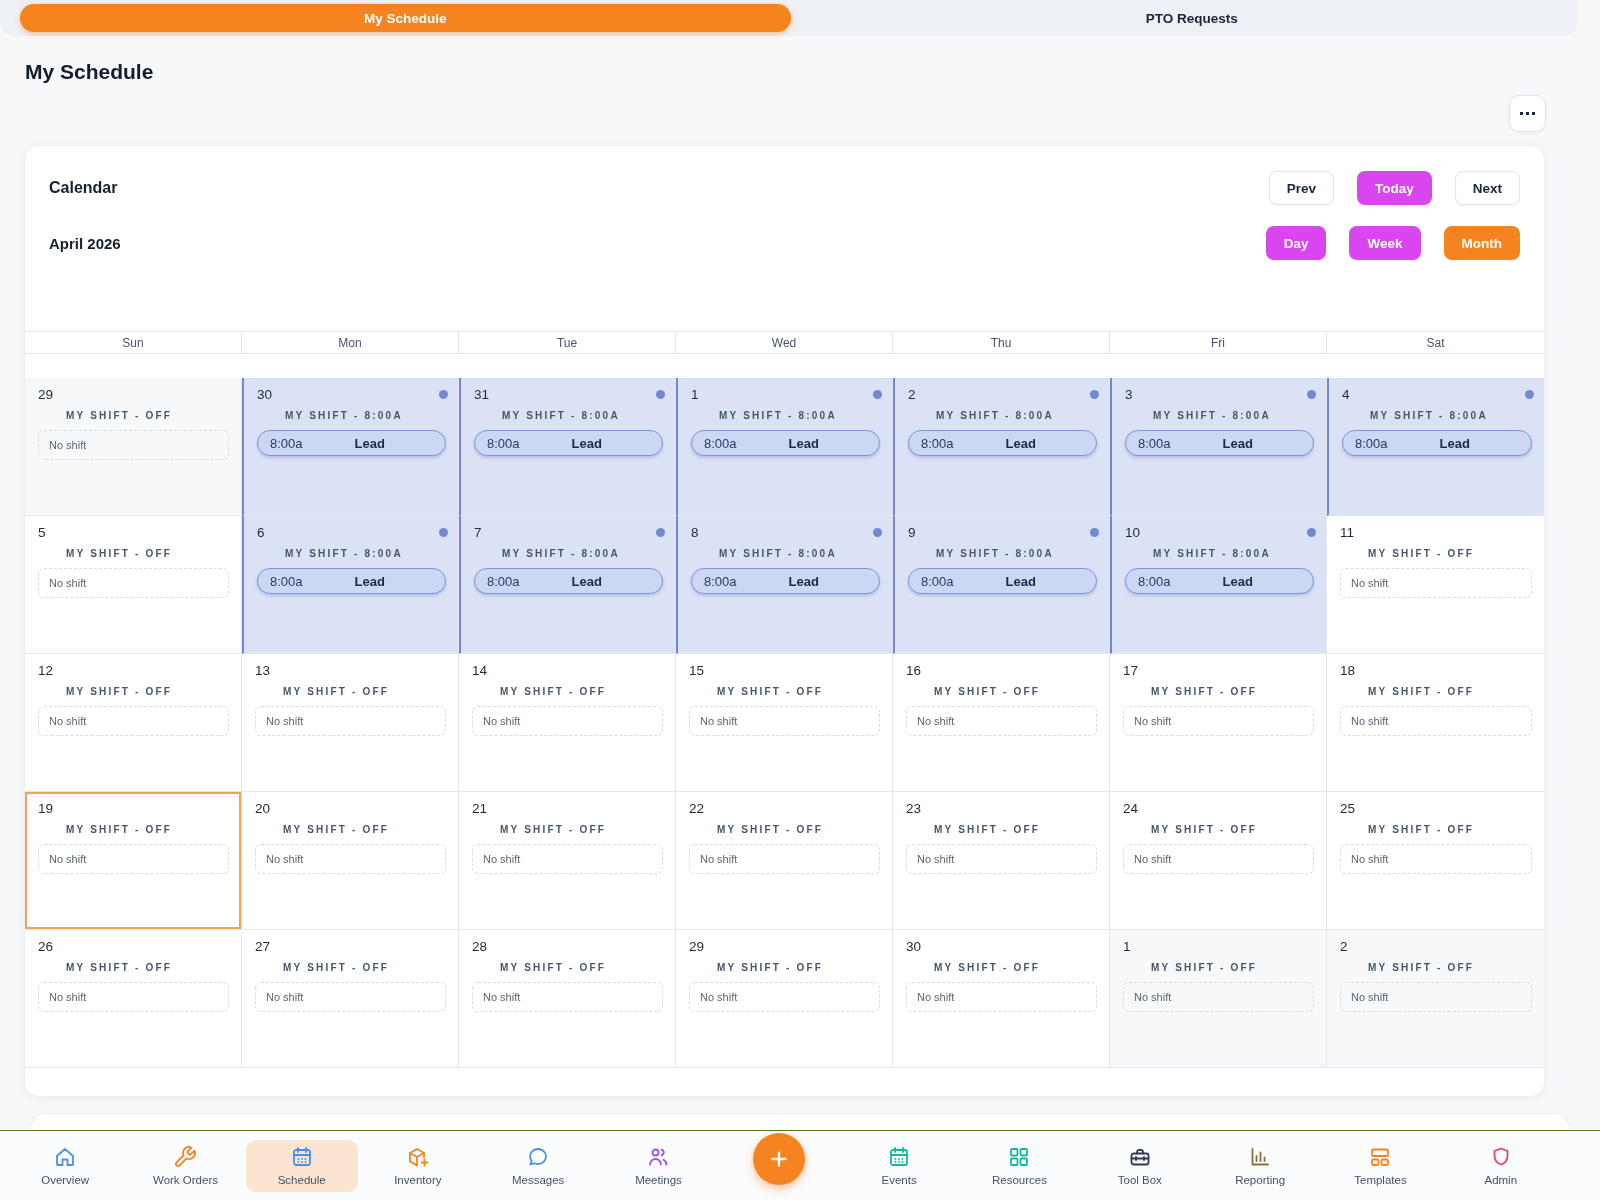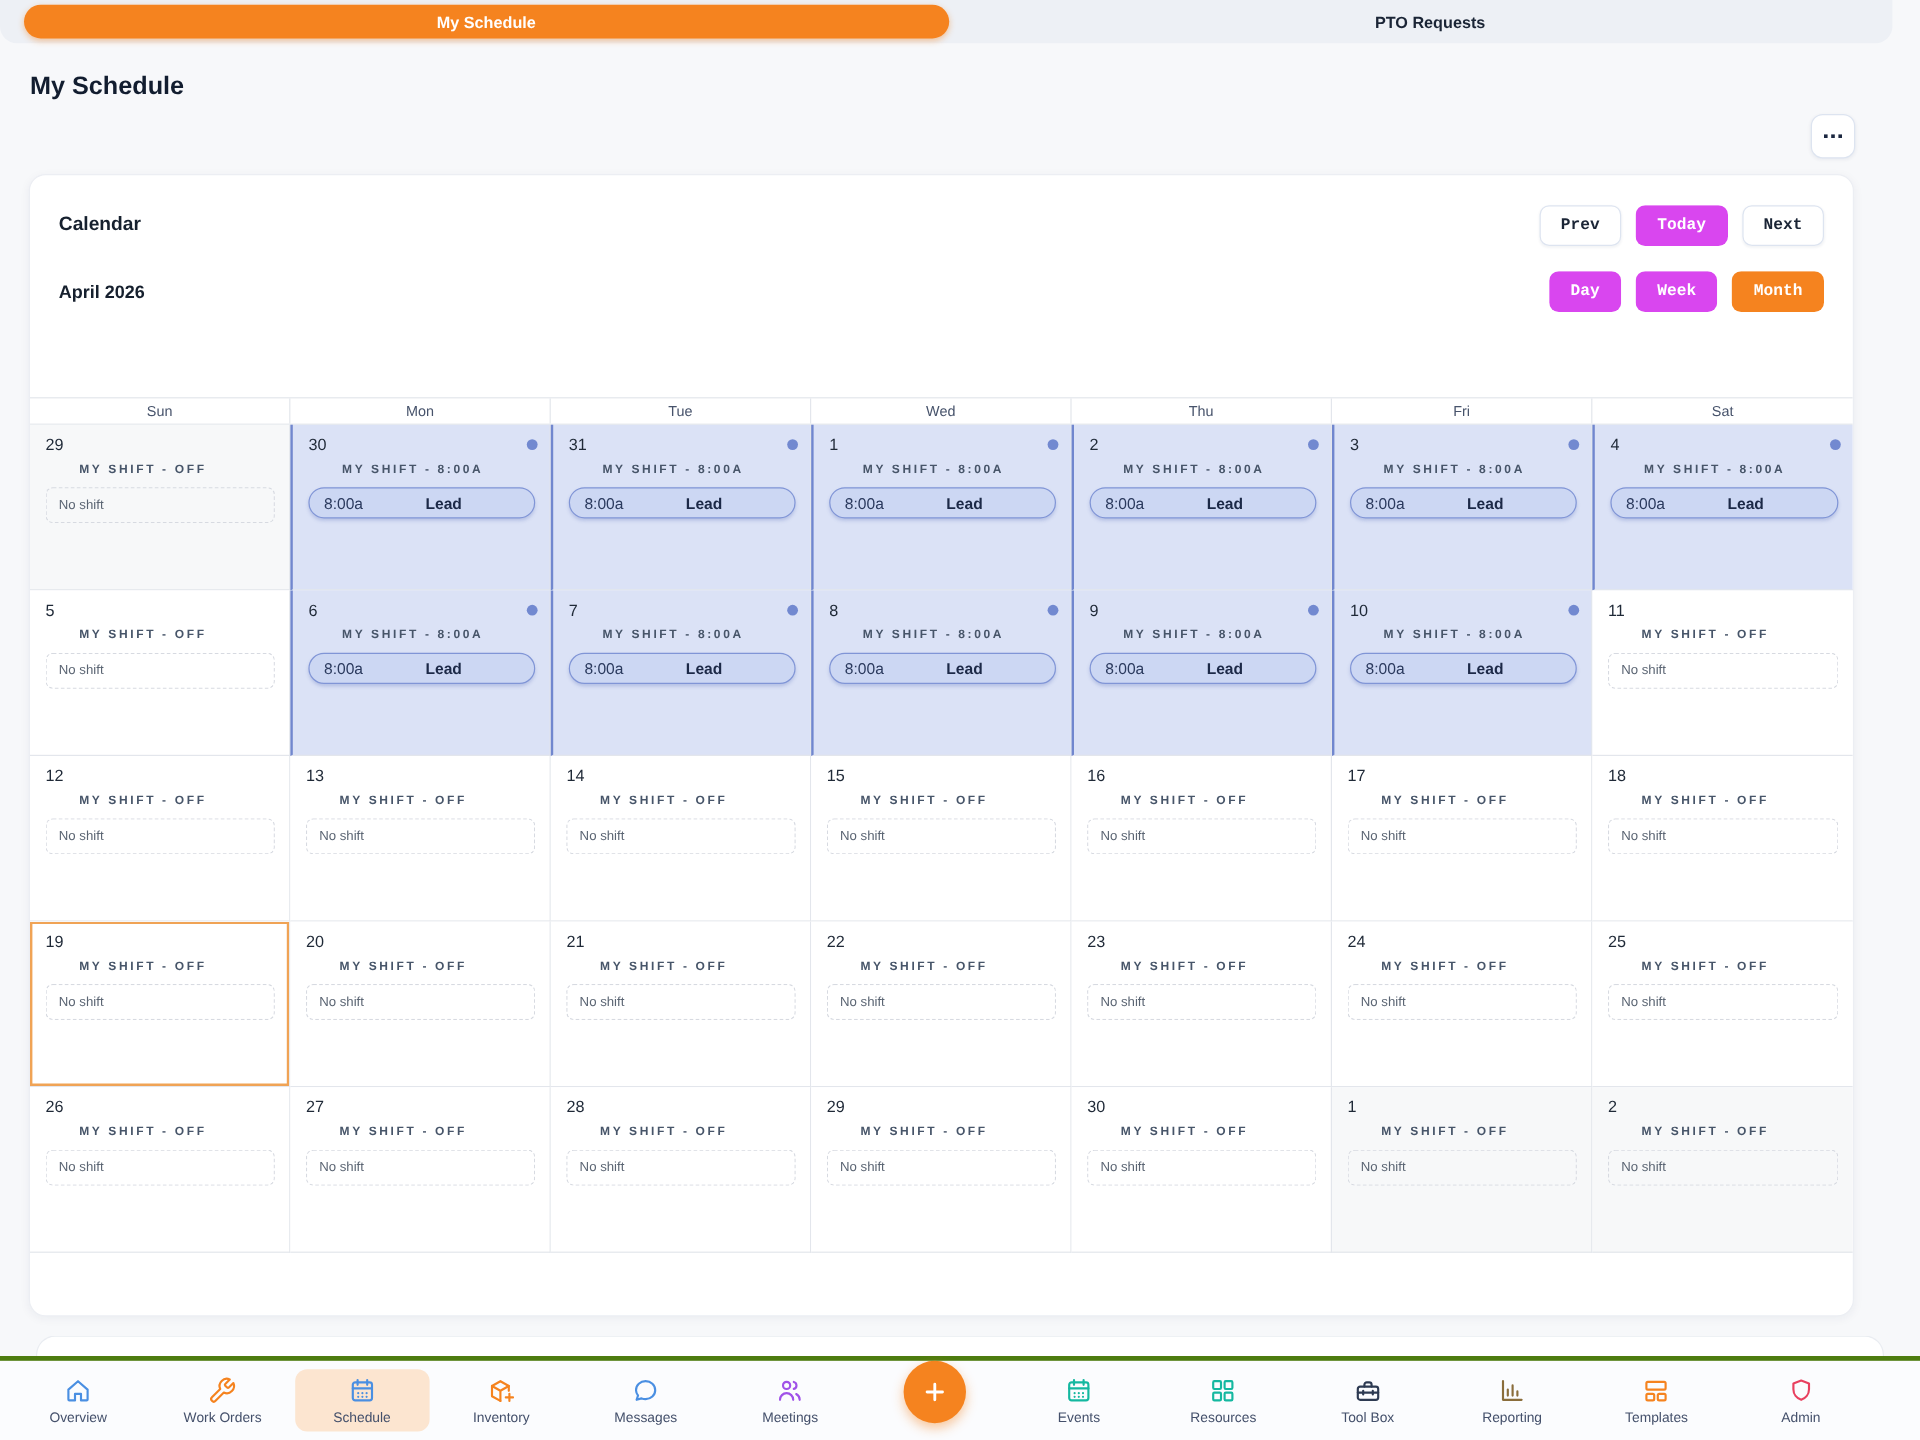--- a/index.html
+++ b/index.html
@@ -37,42 +37,42 @@
   .card {
     position:absolute; top:145px; left:24px; width:1521px; height:952px;
     background:#fff; border:1px solid #eceef3; border-radius:14px;
     box-shadow:0 2px 8px rgba(25,40,70,.05); overflow:hidden;
   }
   .card-header { padding:25px 24px 24px; }
   .hdr-row { display:flex; justify-content:space-between; align-items:center; height:34px; }
   .hdr-row + .hdr-row { margin-top:21px; }
   .hdr-row h2 { margin:0; font-size:16px; font-weight:700; color:#16202e; }
   .hdr-row h3 { margin:0; font-size:15px; font-weight:700; color:#16202e; }
-  .btn-group { display:flex; gap:12px;font-family:Liberation Mono, monospace; }
+  .btn-group { display:flex; gap:23px; }
   .btn {
     height:34px; padding:0 17px; border-radius:8px; font-family:inherit;
     font-size:13.5px; font-weight:700; border:1px solid transparent; cursor:pointer;
   }
   .btn.light { background:#fff; border-color:#dde4f0; color:#1b2536; box-shadow:0 1px 2px rgba(20,40,80,.05); }
   .btn.dark  { background:#d946ef; color:#fff; }
   .btn.orange{ background:#f5831f; color:#fff;text-align:center; }
 
   .fc-spacer { height:47px; }
 
   .dow-row {
     display:grid; grid-template-columns:repeat(7,1fr); height:23px;
     border-top:1px solid #e3e6ec; border-bottom:1px solid #e3e6ec;
   }
   .dow-cell {
     display:flex; align-items:center; justify-content:center;
     font-size:12px; color:#47536b; border-right:1px solid #e3e6ec;
   }
   .dow-cell:last-child { border-right:none; }
 
-  .grid { display:grid; grid-template-columns:repeat(7,1fr); grid-auto-rows:138px; }
+  .grid { display:grid; grid-template-columns:repeat(7,1fr); grid-auto-rows:138px;margin-top:24px; }
   .day-cell {
     position:relative; background:#fff;
     border-right:1px solid #e3e6ec; border-bottom:1px solid #e3e6ec;
   }
   .day-cell:nth-child(7n) { border-right:none; }
   .day-cell.other { background:#f7f8f9; }
   .day-cell.shift { background:#dbe2f6; border-left:2px solid #7187ce; }
   .day-cell.today { box-shadow:inset 0 0 0 2px #f0a355; }
 
   .day-top { display:flex; justify-content:space-between; align-items:flex-start; padding:9px 10px 0 13px; }
@@ -91,21 +91,21 @@
   .pill .t { color:#2b3a5e; }
   .pill .n { color:#1c2947; font-weight:700;padding-left:45px; }
 
   
   .sliver {
     position:absolute; top:1113px; left:30px; width:1540px; height:40px;
     background:#fff; border:1px solid #e9ecf1; border-bottom:none; border-radius:16px 16px 0 0;
   }
   .navbar {
     position:absolute; top:1130px; left:0; width:1600px; height:70px;
-    background:#fbfcfe; border-top:4px solid #4d7c0f;
+    background:#fbfcfe; border-top:1px solid #4d7c0f;
     display:flex; align-items:center; padding:0 39px 0 5px;
   }
   .nav-item {
     flex:1; display:flex; flex-direction:column; align-items:center; justify-content:center;
     gap:5px; cursor:pointer; height:58px; border-radius:10px;
   }
   .nav-item.active { background:#fce5d0; flex:0 0 112px; height:52px; }
   .nav-label { font-size:11.5px; color:#44506b; }
   .nav-icon { display:block; height:24px; }
   .nav-icon svg { width:24px; height:24px; display:block; }

